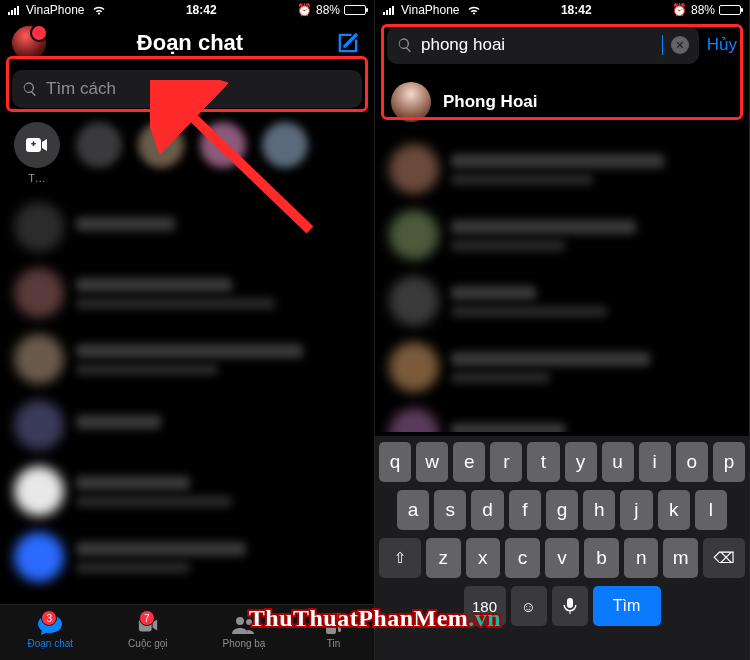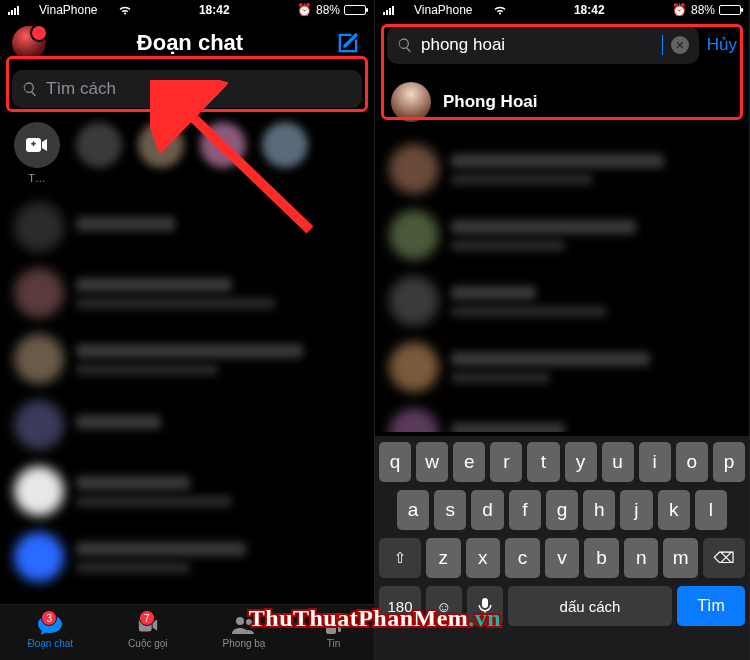--- a/index.html
+++ b/index.html
@@ -22,21 +22,21 @@
   }
   .statusbar {
     height: 20px;
     display: flex;
     align-items: center;
     justify-content: space-between;
     padding: 0 8px;
     font-size: 12px;
     color: #fff;
   }
-  .sb-left { display: flex; align-items: center; gap: 20px; text-align: right; }
+  .sb-left { display: flex; align-items: center; gap: 7px; text-align: right; }
   .sb-right { display: flex; align-items: center; gap: 4px; }
   .signal-bars { display:inline-flex; gap:1px; align-items:flex-end; height:10px;}
   .signal-bars span { width:2px; background:#fff; display:inline-block;}
   .signal-bars span:nth-child(1){height:3px}
   .signal-bars span:nth-child(2){height:5px}
   .signal-bars span:nth-child(3){height:7px}
   .signal-bars span:nth-child(4){height:9px}
   .battery {
     width: 22px; height: 10px; border:1px solid #fff; border-radius:2px;
     position:relative;
@@ -457,21 +457,20 @@
     </div>
     <div class="kb-row kb-row-bottom">
       <div class="key fn k-123">180</div>
       <div class="key fn k-emoji">☺</div>
       <div class="key fn k-mic">
         <svg width="14" height="18" viewBox="0 0 14 18">
             <rect x="4" y="1" width="6" height="10" rx="3" fill="#fff"></rect>
             <path d="M2 8a5 5 0 0010 0h1.5a6.5 6.5 0 01-6 6.48V17h-1v-2.52A6.5 6.5 0 01.5 8H2z" fill="#fff"></path>
           </svg>
       </div>
-      <div class="key fn space" style="flex:1">dấu cách</div>
       <div class="key primary k-search">Tìm</div>
     </div>
   </div>
 </div>
 
 <div class="watermark">
   <span>ThuThuatPhanMem</span><span class="vn">.vn</span>
 </div>
 
 </body></html>

